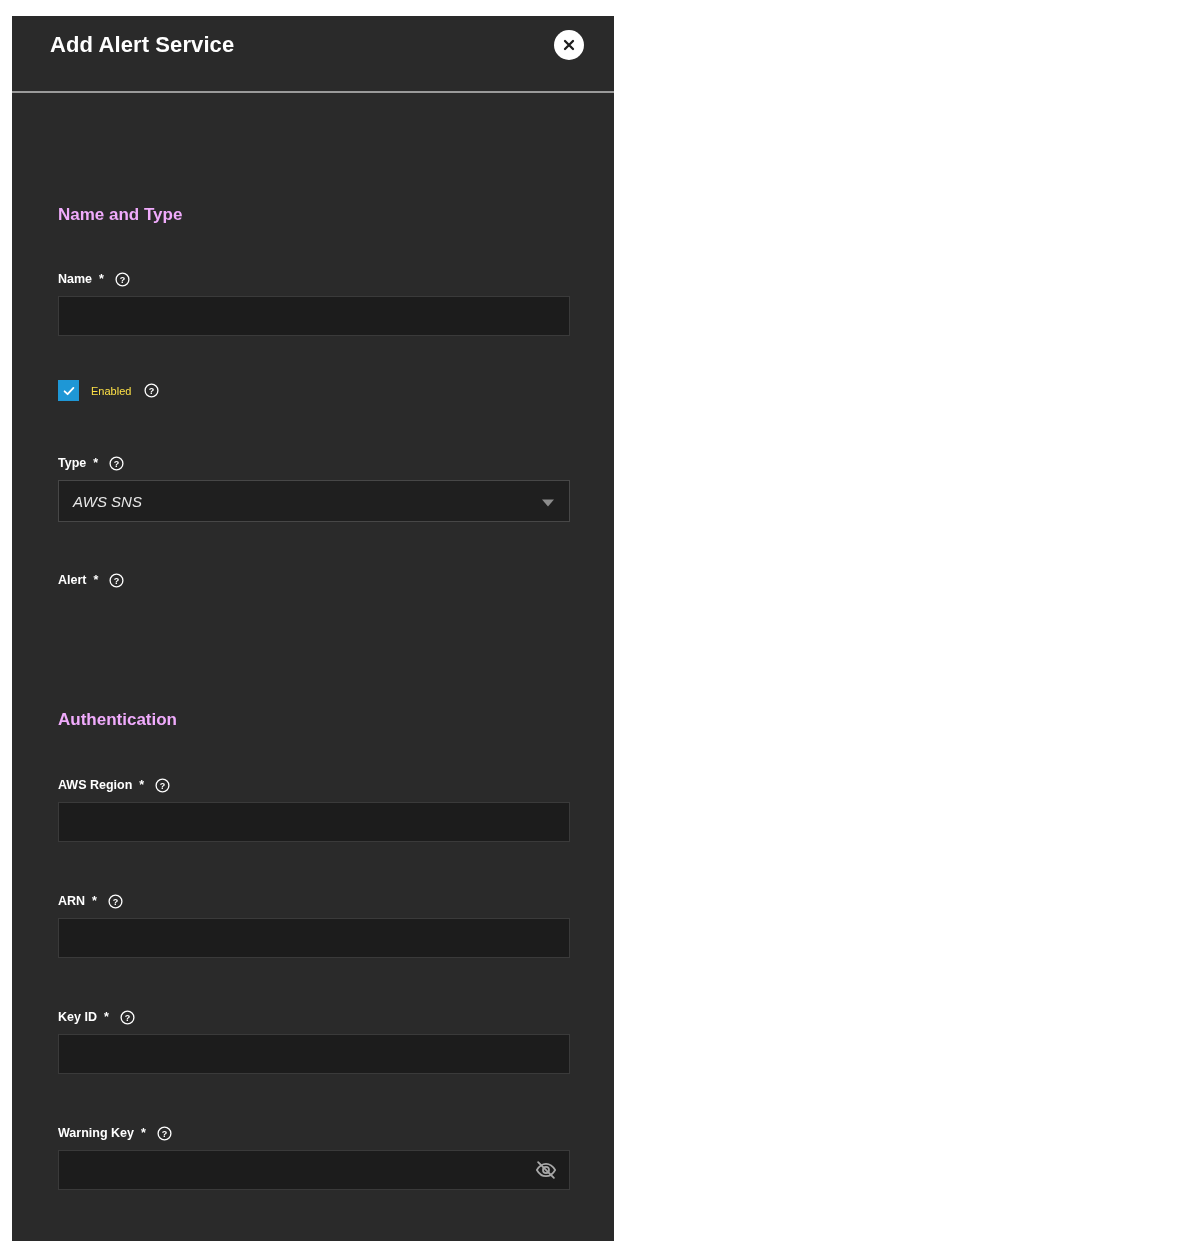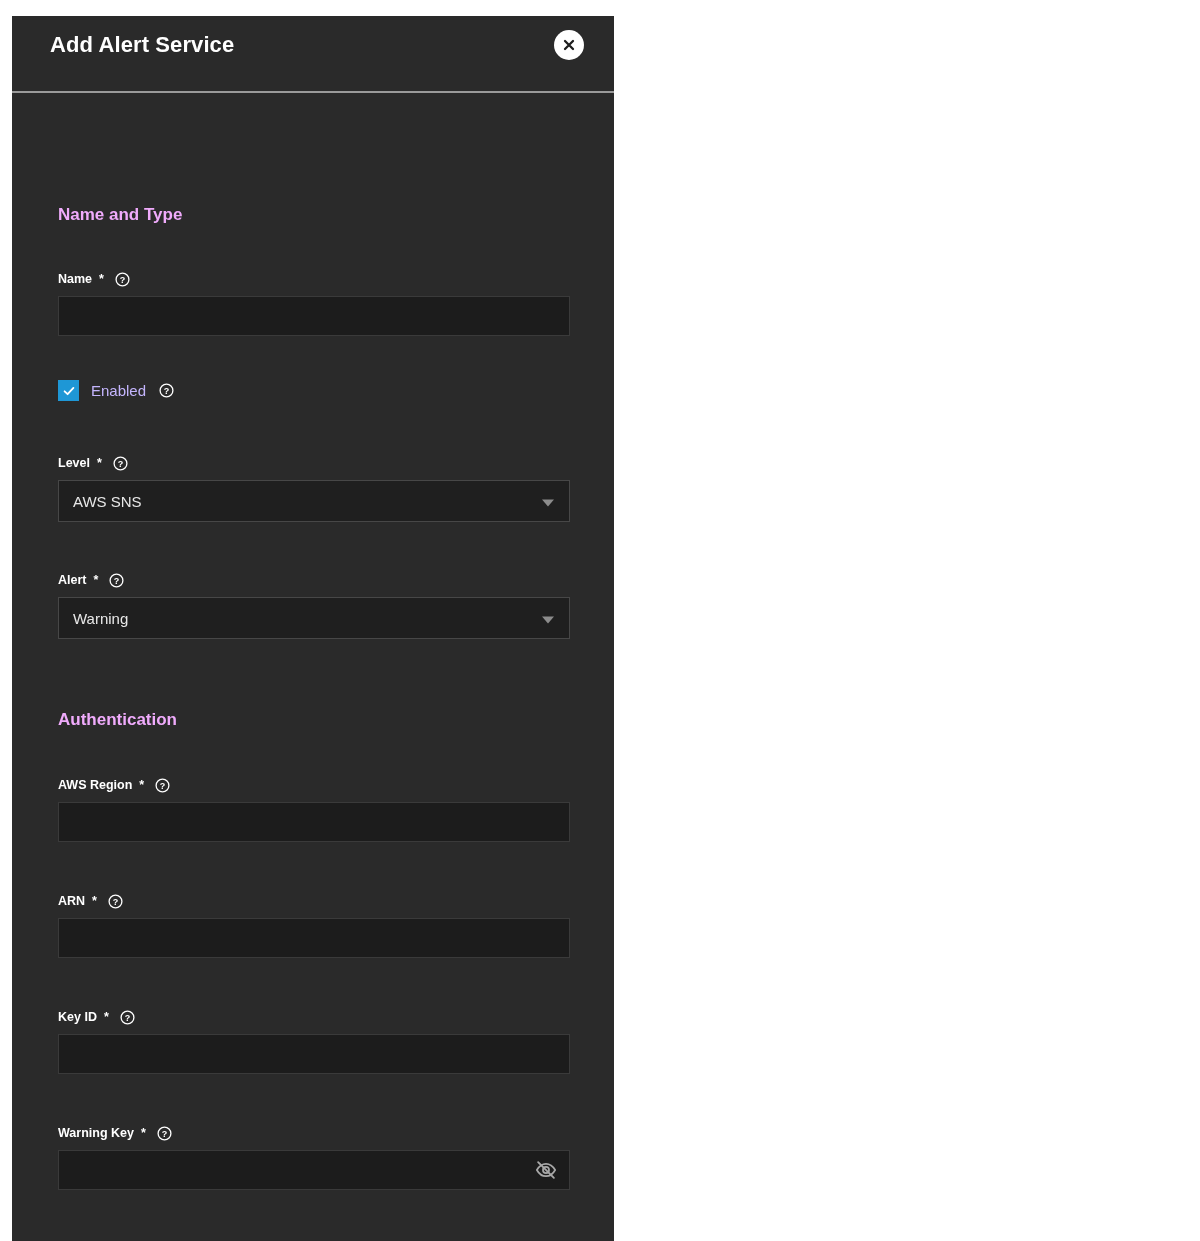--- a/index.html
+++ b/index.html
@@ -119,20 +119,21 @@
     font-size: 14px;
     padding: 0 12px;
     outline: none;
   }
   .text-input::placeholder { color: #6f6f6f; }
 
   .select-wrap {
     position: relative;
     width: 512px;
     height: 46px;
+    font-style: italic;
   }
   .select-box {
     width: 512px;
     height: 42px;
     background: #1f1f1f;
     border: 1px solid #474747;
     box-sizing: border-box;
     display: flex;
     align-items: center;
     padding: 0 14px;
@@ -168,22 +169,22 @@
     background: #1e97d6;
     display: flex;
     align-items: center;
     justify-content: center;
     cursor: pointer;
     flex: none;
   }
   .checkbox svg { display:block; }
   .check-label {
     margin-left: 12px;
-    font-size: 15px;
-    color: #c4b5fd;
+    font-size: 11px;
+    color: #fde047;
   }
 
   
   .pw-wrap { position: relative; width: 512px; height: 40px; }
   .eye-btn {
     position: absolute;
     right: 12px;
     top: 50%;
     transform: translateY(-50%);
     width: 24px;
@@ -264,21 +265,21 @@
       <span class="help-icon" style="margin-left:13px;">
         <svg width="15" height="15" viewBox="0 0 15 15" aria-hidden="true">
           <circle cx="7.5" cy="7.5" r="6.4" fill="none" stroke="#ffffff" stroke-width="1.3"></circle>
           <text x="7.5" y="11" text-anchor="middle" font-family="Liberation Sans, sans-serif" font-size="9" font-weight="bold" fill="#ffffff">?</text>
         </svg>
       </span>
     </div>
 
     <div class="field" style="top:363px;">
       <div class="field-label">
-        <span class="label-text">Level</span>
+        <span class="label-text">Type</span>
         <span class="req">*</span>
         <span class="help-icon">
           <svg width="15" height="15" viewBox="0 0 15 15" aria-hidden="true">
             <circle cx="7.5" cy="7.5" r="6.4" fill="none" stroke="#ffffff" stroke-width="1.3"></circle>
             <text x="7.5" y="11" text-anchor="middle" font-family="Liberation Sans, sans-serif" font-size="9" font-weight="bold" fill="#ffffff">?</text>
           </svg>
         </span>
       </div>
       <div class="select-wrap">
         <div class="select-box">
@@ -291,26 +292,20 @@
     <div class="field" style="top:480px;">
       <div class="field-label">
         <span class="label-text">Alert</span>
         <span class="req">*</span>
         <span class="help-icon">
           <svg width="15" height="15" viewBox="0 0 15 15" aria-hidden="true">
             <circle cx="7.5" cy="7.5" r="6.4" fill="none" stroke="#ffffff" stroke-width="1.3"></circle>
             <text x="7.5" y="11" text-anchor="middle" font-family="Liberation Sans, sans-serif" font-size="9" font-weight="bold" fill="#ffffff">?</text>
           </svg>
         </span>
-      </div>
-      <div class="select-wrap">
-        <div class="select-box">
-          <span class="select-value">Warning</span>
-        </div>
-        <span class="caret"></span>
       </div>
     </div>
 
     <div class="section-title" style="top:617px;">Authentication</div>
 
     <div class="field" style="top:685px;">
       <div class="field-label">
         <span class="label-text">AWS Region</span>
         <span class="req">*</span>
         <span class="help-icon">

